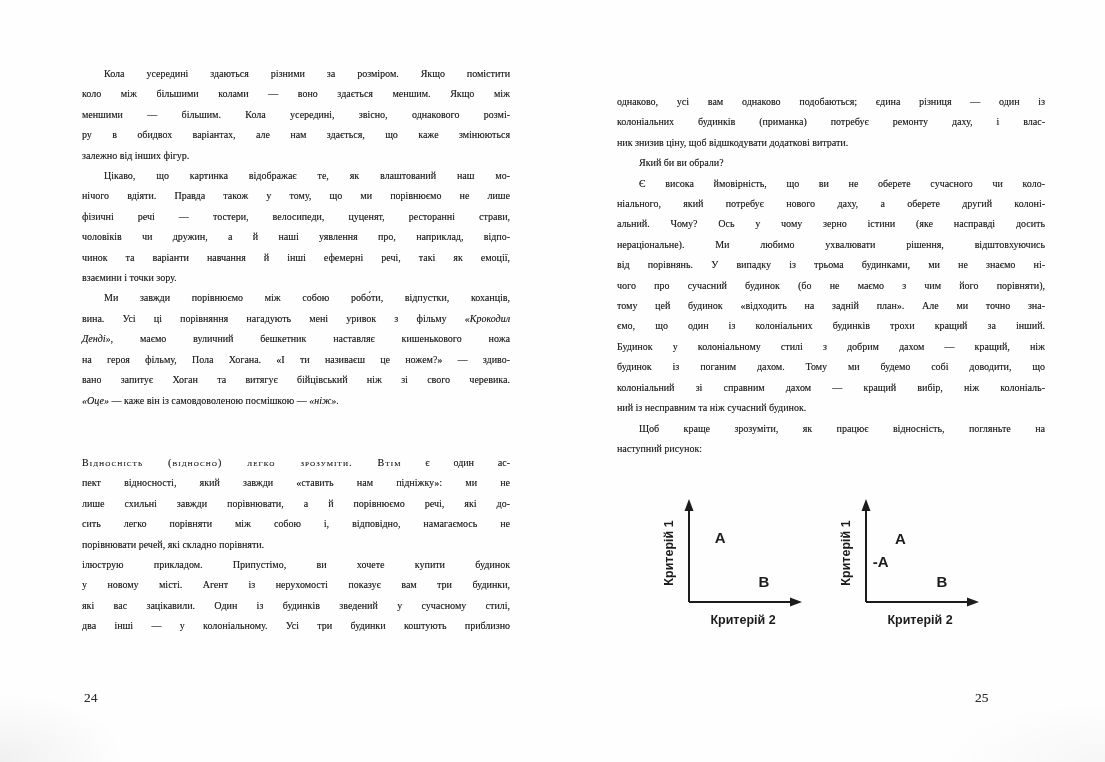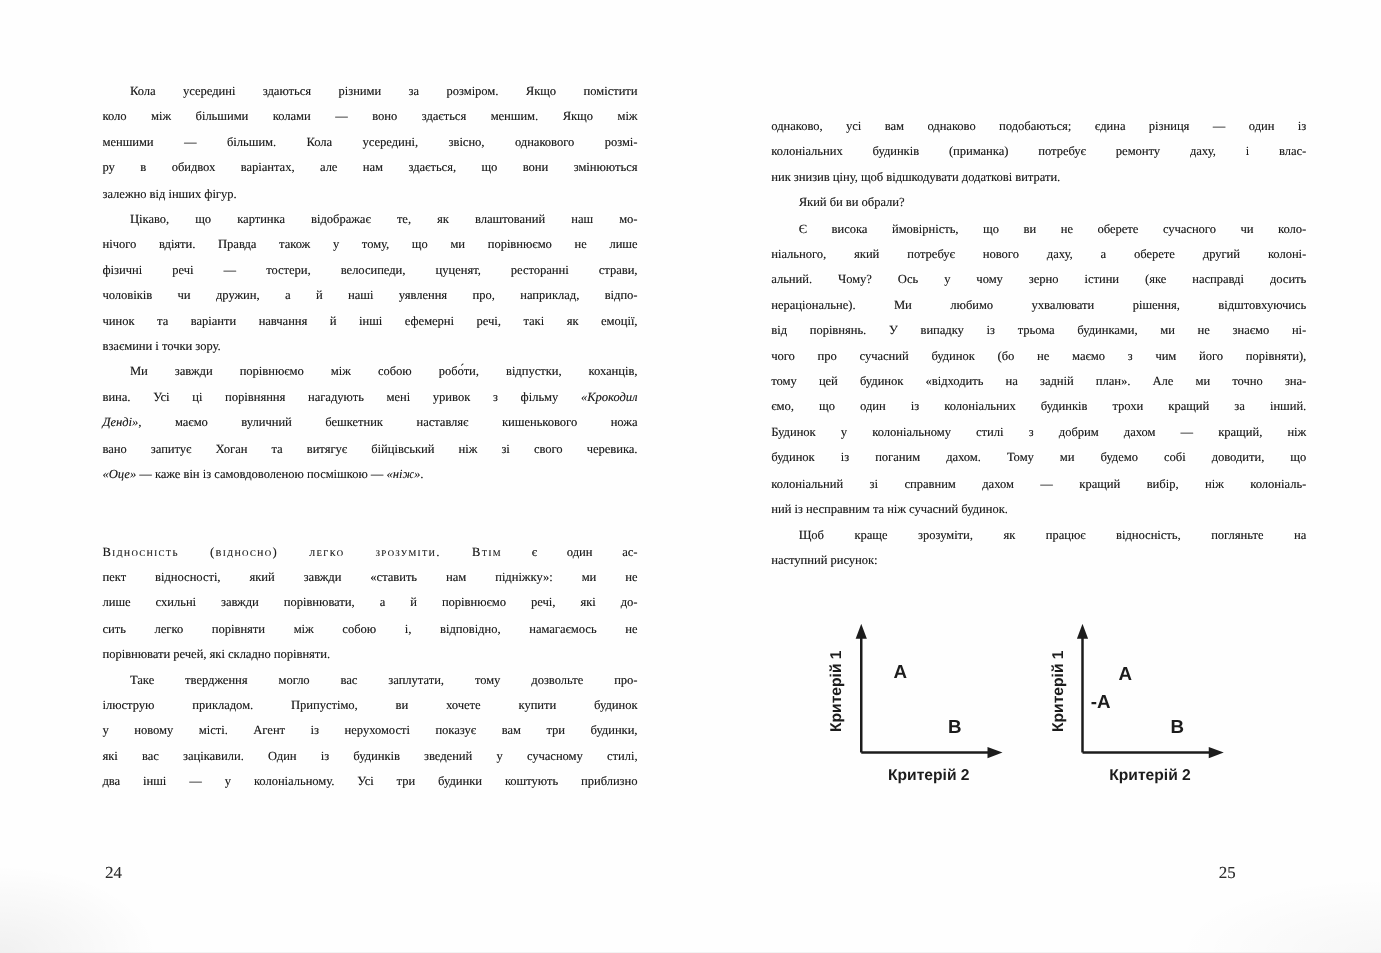--- a/index.html
+++ b/index.html
@@ -38,40 +38,40 @@
   }
 </style>
 </head>
 <body>
 
 <div class="spread">
   <div class="col col-left" id="left-col">
       <div class="line indent"><span>Кола усередині здаються різними за розміром. Якщо помістити</span></div>
       <div class="line"><span>коло між більшими колами — воно здається меншим. Якщо між</span></div>
       <div class="line"><span>меншими — більшим. Кола усередині, звісно, однакового розмі-</span></div>
-      <div class="line"><span>ру в обидвох варіантах, але нам здається, що вони змінюються</span></div>
+      <div class="line"><span>ру в обидвох варіантах, але нам здається, що каже змінюються</span></div>
       <div class="line end"><span>залежно від інших фігур.</span></div>
       <div class="line indent"><span>Цікаво, що картинка відображає те, як влаштований наш мо-</span></div>
       <div class="line"><span>нічого вдіяти. Правда також у тому, що ми порівнюємо не лише</span></div>
       <div class="line"><span>фізичні речі — тостери, велосипеди, цуценят, ресторанні страви,</span></div>
       <div class="line"><span>чоловіків чи дружин, а й наші уявлення про, наприклад, відпо-</span></div>
       <div class="line"><span>чинок та варіанти навчання й інші ефемерні речі, такі як емоції,</span></div>
       <div class="line end"><span>взаємини і точки зору.</span></div>
       <div class="line indent"><span>Ми завжди порівнюємо між собою робо́ти, відпустки, коханців,</span></div>
       <div class="line"><span>вина. Усі ці порівняння нагадують мені уривок з фільму </span><span class="i">«Крокодил</span></div>
       <div class="line"><span class="i">Денді»</span><span>, маємо вуличний бешкетник наставляє кишенькового ножа</span></div>
+      <div class="line"><span>на героя фільму, Пола Хогана. «І ти називаєш це ножем?» — здиво-</span></div>
       <div class="line"><span>вано запитує Хоган та витягує бійцівський ніж зі свого черевика.</span></div>
       <div class="line end"><span class="i">«Оце»</span><span> — каже він із самовдоволеною посмішкою — </span><span class="i">«ніж»</span><span>.</span></div>
       <div class="sgap" style="height: 42px;"></div>
       <div class="line"><span class="sc">Відносність (відносно) легко зрозуміти. Втім</span><span> є один ас-</span></div>
       <div class="line"><span>пект відносності, який завжди «ставить нам підніжку»: ми не</span></div>
       <div class="line"><span>лише схильні завжди порівнювати, а й порівнюємо речі, які до-</span></div>
       <div class="line"><span>сить легко порівняти між собою і, відповідно, намагаємось не</span></div>
       <div class="line end"><span>порівнювати речей, які складно порівняти.</span></div>
-      <div class="line indent"><span>Таке твердження могло вас заплутати, тому дозвольте про-</span></div>
       <div class="line"><span>ілюструю прикладом. Припустімо, ви хочете купити будинок</span></div>
       <div class="line"><span>у новому місті. Агент із нерухомості показує вам три будинки,</span></div>
       <div class="line"><span>які вас зацікавили. Один із будинків зведений у сучасному стилі,</span></div>
       <div class="line"><span>два інші — у колоніальному. Усі три будинки коштують приблизно</span></div>
     </div>
   <div class="col col-right" id="right-col">
       <div class="line"><span>однаково, усі вам однаково подобаються; єдина різниця — один із</span></div>
       <div class="line"><span>колоніальних будинків (приманка) потребує ремонту даху, і влас-</span></div>
       <div class="line end"><span>ник знизив ціну, щоб відшкодувати додаткові витрати.</span></div>
       <div class="line indent end"><span>Який би ви обрали?</span></div>

